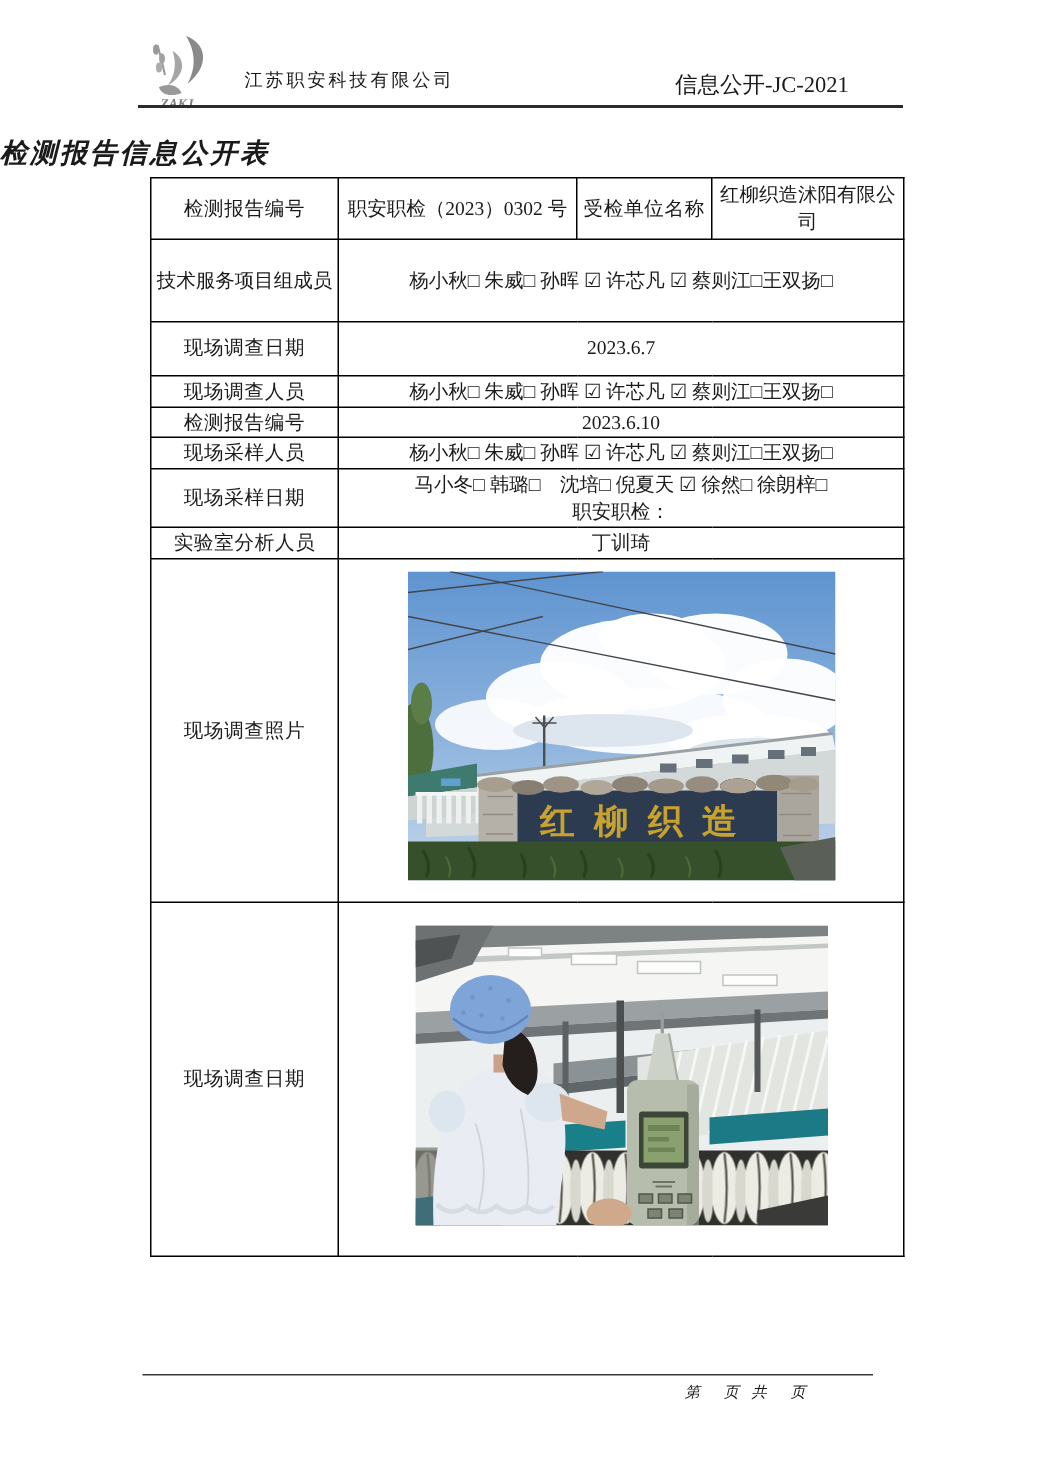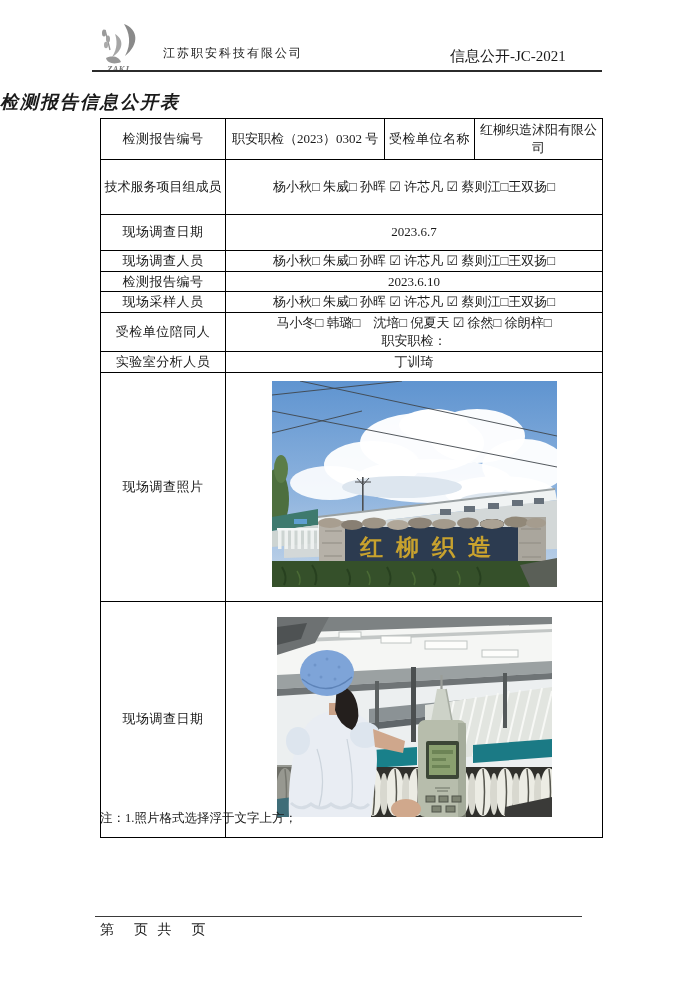--- a/index.html
+++ b/index.html
@@ -21,22 +21,22 @@
   td.lab{letter-spacing:0.5px;}
   td.lab.tight{letter-spacing:0;padding:18px 0;}
   tr.r1{height:41px} tr.r2{height:21px} tr.r3{height:20px} tr.r4{height:36px}
   tr.r5{height:21px} tr.r6{height:20px} tr.r7{height:20px} tr.r8{height:39px}
   tr.r9{height:21px} tr.r10{height:229px} tr.r11{height:236px}
   td.photo-cell{padding:2px 0;}
   .chk{white-space:nowrap;}
   
   .note{position:absolute;left:100px;top:810px;font-size:12.5px;}
   .ftr-rule{position:absolute;left:95px;top:916px;width:487px;height:1px;background:#3a3a3a;}
-  .ftr-text{position:absolute;left:100px;top:921px;width:440px;text-align:left;
-            font-size:14px;letter-spacing:3px;}
+  .ftr-text{position:absolute;left:100px;top:921px;width:440px;text-align:right;
+            font-size:10px;letter-spacing:3px;font-style:italic;}
 </style>
 </head>
 <body>
 
 <div class="page">
 
   <svg class="logo" viewBox="0 0 64 52">
     <path d="M30 2 C44 7 46 22 31 34 C38 21 35 10 30 2 Z" fill="#8a8a8a"></path>
     <path d="M21 12 C30 17 30 28 18 35 C24 26 23 18 21 12 Z" fill="#a6a6a6"></path>
     <path d="M11 8 Q14 19 16 28" stroke="#9a9a9a" stroke-width="1.4" fill="none"></path>
@@ -80,21 +80,21 @@
     </tr>
     <tr class="r6">
       <td class="lab">检测报告编号</td>
       <td colspan="3">2023.6.10</td>
     </tr>
     <tr class="r7">
       <td class="lab">现场采样人员</td>
       <td colspan="3" class="chk">杨小秋□ 朱威□ 孙晖 ☑ 许芯凡 ☑ 蔡则江□王双扬□</td>
     </tr>
     <tr class="r8">
-      <td class="lab">受检单位陪同人</td>
+      <td class="lab">现场采样日期</td>
       <td colspan="3">
         <div class="chk">马小冬□ 韩璐□　沈培□ 倪夏天 ☑ 徐然□ 徐朗梓□</div>
         <div>职安职检：</div>
       </td>
     </tr>
     <tr class="r9">
       <td class="lab">实验室分析人员</td>
       <td colspan="3">丁训琦</td>
     </tr>
 
@@ -277,18 +277,17 @@
             </g>
           </g>
           <ellipse cx="129" cy="192" rx="15" ry="10" fill="#d0a88c"></ellipse>
           <polygon points="228,190 275,180 275,200 228,200" fill="#3a3a38"></polygon>
         </svg>
       </td>
     </tr>
   </tbody>
     </table>
 
-  <div class="note">注：1.照片格式选择浮于文字上方；</div>
 
   <div class="ftr-rule"></div>
   <div class="ftr-text">第　页 共　页</div>
 
 </div>
 
 </body></html>

